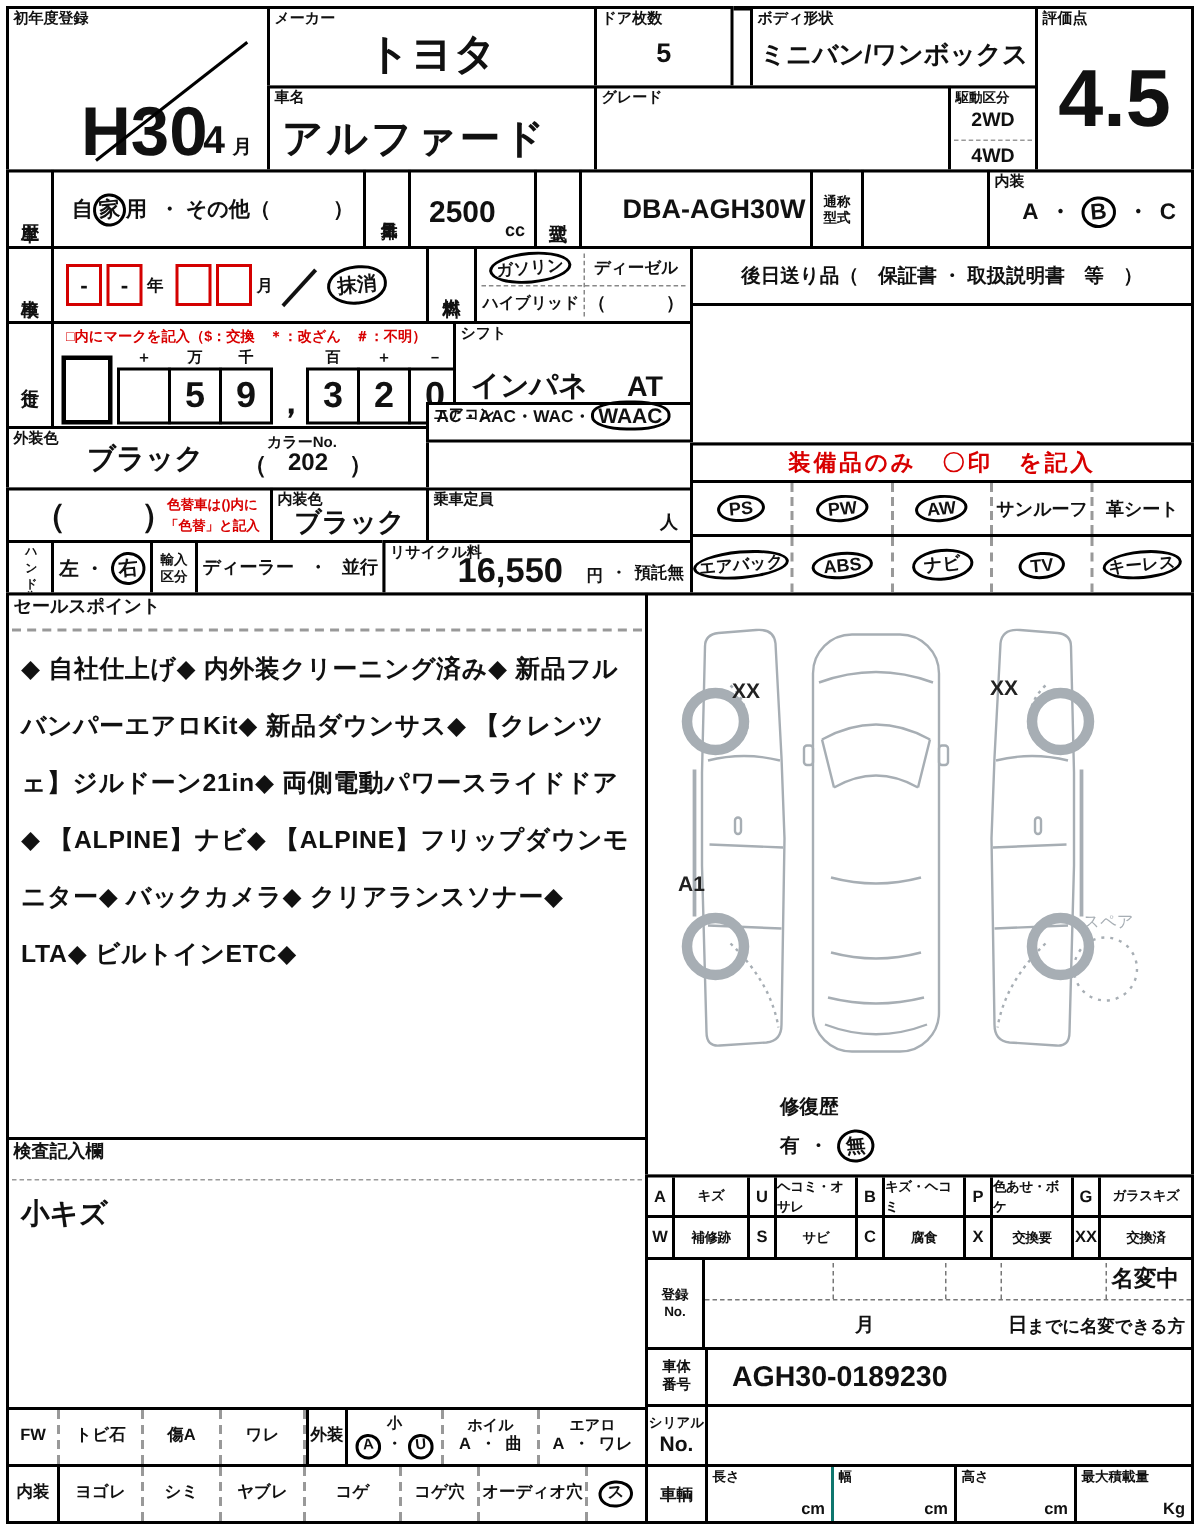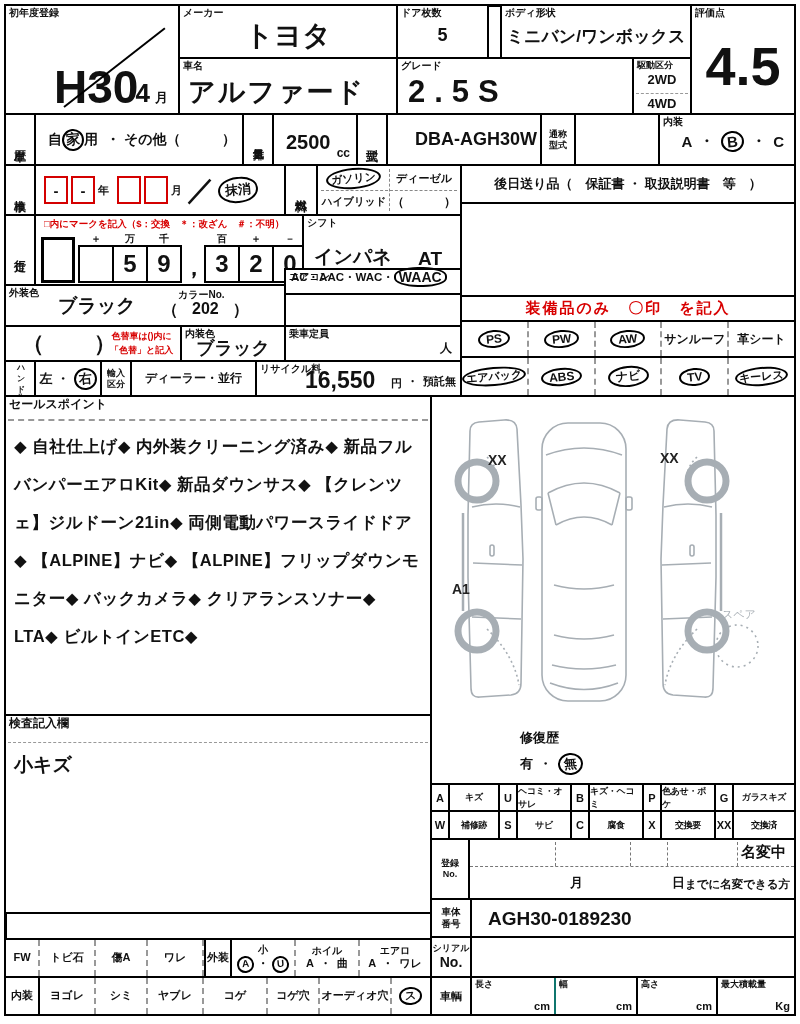--- a/index.html
+++ b/index.html
@@ -54,21 +54,20 @@
 <div class="cell ctr" style="left:396px;top:4px;width:93px;height:55px">
   <span class="lbl">ドア枚数</span>
   <span style="font-size:18px;font-weight:bold;margin-top:8px">5</span>
 </div>
 <div class="cell ctr" style="left:500px;top:4px;width:192px;height:55px">
   <span class="lbl">ボディ形状</span>
   <span style="font-size:17px;font-weight:bold;margin-top:10px">ミニバン/ワンボックス</span>
 </div>
 <div class="cell" style="left:396px;top:57px;width:238px;height:58px">
   <span class="lbl">グレード</span>
-  <span style="position:absolute;left:10px;bottom:3px;font-size:31px;font-weight:bold;letter-spacing:9px">2.5S</span>
 </div>
 <div class="cell" style="left:632px;top:57px;width:60px;height:58px">
   <span class="lbl" style="font-size:9px">駆動区分</span>
   <div style="position:absolute;top:13px;left:0;right:0;text-align:center;font-size:13px;font-weight:bold">2WD</div>
   <div class="dashline" style="top:34px;border-top-width:1px"></div>
   <div style="position:absolute;bottom:2px;left:0;right:0;text-align:center;font-size:13px;font-weight:bold">4WD</div>
 </div>
 <div class="cell" style="left:690px;top:4px;width:106px;height:111px">
   <span class="lbl">評価点</span>
   <div class="ctr" style="height:100%;padding-top:12px">
@@ -258,21 +257,21 @@
 </div>
 <div class="cell ctr" style="left:34px;top:360px;width:68px;height:37px;gap:4px;font-size:13px;font-weight:bold">
   <span>左</span>
   <span>・</span>
   <span class="oval" style="padding:0 3px">右</span>
 </div>
 <div class="cell ctr" style="left:100px;top:360px;width:32px;height:37px;flex-direction:column;line-height:1.2">
   <span style="font-size:9px;font-weight:bold">輸入</span>
   <span style="font-size:9px;font-weight:bold">区分</span>
 </div>
-<div class="cell ctr" style="left:130px;top:360px;width:127px;height:37px;font-size:12px;font-weight:bold">
+<div class="cell ctr" style="left:130px;top:360px;width:127px;height:37px;gap:10px;font-size:12px;font-weight:bold">
   <span>ディーラー</span>
   <span>・</span>
   <span>並行</span>
 </div>
 <div class="cell" style="left:255px;top:360px;width:207px;height:37px">
   <span class="lbl">リサイクル料</span>
   <span style="position:absolute;left:48px;bottom:1px;font-size:23px;font-weight:bold">16,550</span>
   <span style="position:absolute;left:134px;bottom:4px;font-size:11px;font-weight:bold">円</span>
   <span style="position:absolute;right:42px;top:12px;font-size:11px;font-weight:bold">・</span>
   <span style="position:absolute;right:4px;top:12px;font-size:11px;font-weight:bold">預託無</span>
@@ -294,21 +293,21 @@
       <span class="oval" style="font-size:11px;padding:0 2px">キーレス</span>
     </div>
 </div>
 
 <div class="cell" style="left:4px;top:395px;width:428px;height:365px">
   <span class="lbl" style="font-size:12px">セールスポイント</span>
   <div class="dashline" style="top:22px"></div>
   <div style="position:absolute;top:30px;left:8px;right:6px;font-size:16.5px;font-weight:600;line-height:38px;letter-spacing:0.5px">◆ 自社仕上げ◆ 内外装クリーニング済み◆ 新品フルバンパーエアロKit◆ 新品ダウンサス◆ 【クレンツェ】ジルドーン21in◆ 両側電動パワースライドドア◆ 【ALPINE】ナビ◆ 【ALPINE】フリップダウンモニター◆ バックカメラ◆ クリアランスソナー◆ LTA◆ ビルトインETC◆</div>
 </div>
 
-<div class="cell" style="left:4px;top:714px;width:428px;height:200px">
+<div class="cell" style="left:4px;top:758px;width:428px;height:200px">
   <span class="lbl" style="font-size:12px">検査記入欄</span>
   <div class="dashline" style="top:26px;border-top-width:1px"></div>
   <div style="position:absolute;top:36px;left:8px;font-size:19px;font-weight:bold">小キズ</div>
 </div>
 
 <div class="cell" style="left:430px;top:395px;width:366px;height:390px">
   <svg width="362" height="335" viewBox="0 0 362 335" fill="none">
     <g stroke="#a7aeb4" stroke-width="1.6">
 
       <path d="M38,34 Q38,26 47,25 L72,23 Q84,22 85,32 L89,108 L91,162 L89,286 Q89,297 79,298 L48,300 Q39,301 39,291 L36,180 L36,118 Z"></path>

